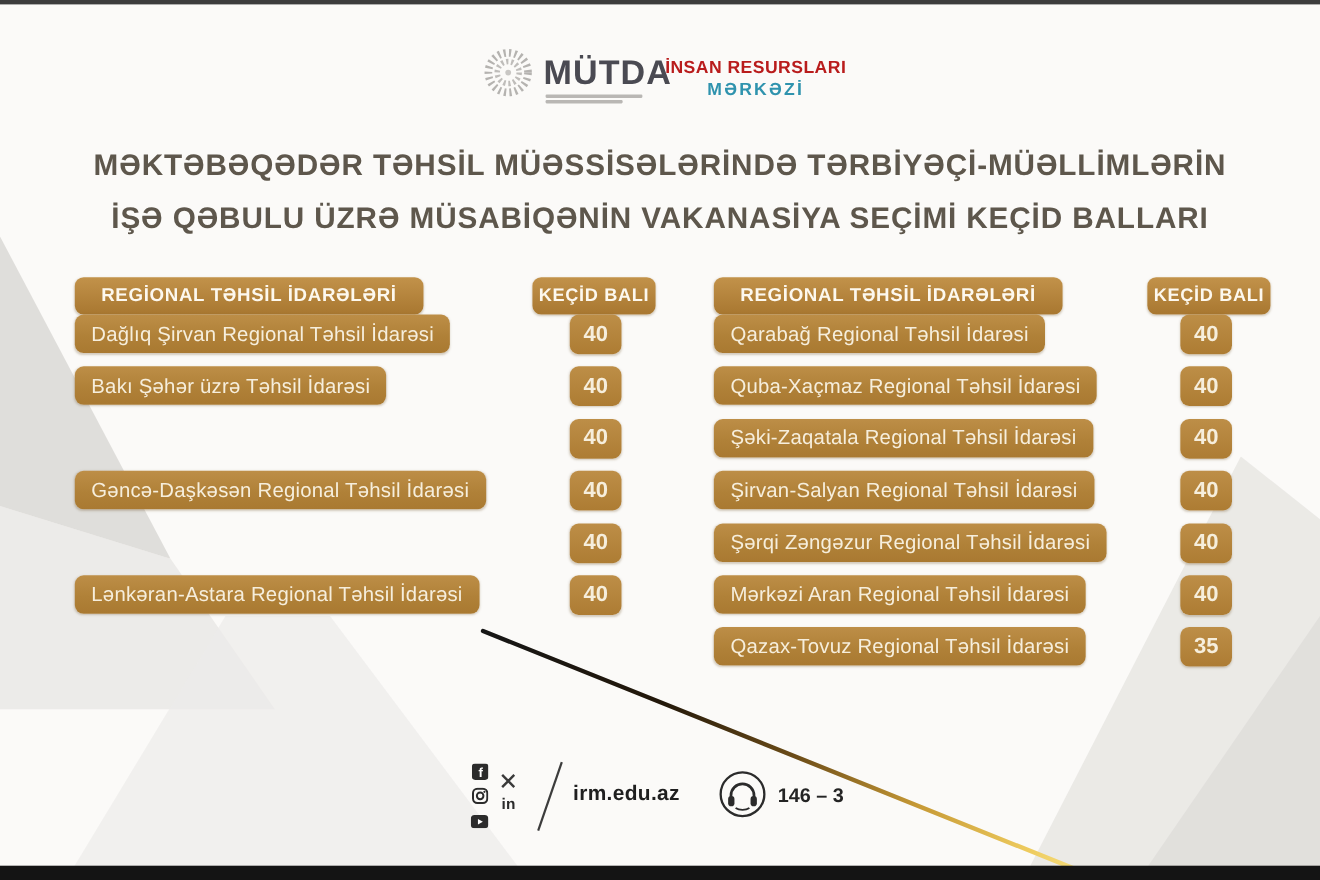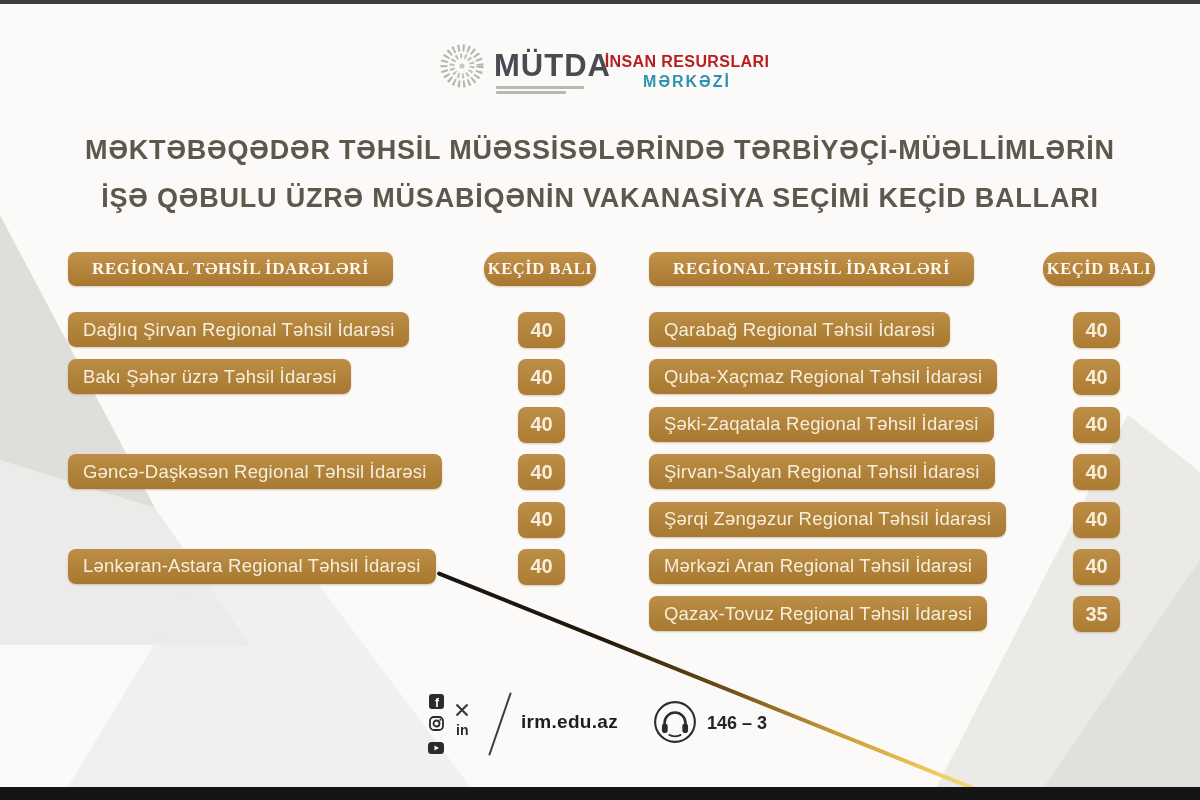--- a/index.html
+++ b/index.html
@@ -28,26 +28,26 @@
   .org .l2{font-size:16px;font-weight:bold;color:#2f93ae;letter-spacing:2px;margin-top:2px;}
 
   
   .title{position:absolute;left:0;width:1200px;text-align:center;
     font-weight:bold;font-size:27px;color:#5e574c;letter-spacing:.8px;}
   #title1{top:135px;} #title2{top:183px;}
 
   
   .col{position:absolute;top:252px;width:530px;}
   #colL{left:68px;} #colR{left:649px;}
-  .thead{position:relative;height:34px;margin-bottom:26px;font-family:Liberation Serif, serif;}
+  .thead{position:relative;height:34px;}
   .pill{display:flex;align-items:center;justify-content:center;height:34px;border-radius:8px;
     background:linear-gradient(180deg,#c2924a,#a87730);
     color:#fdf8ee;font-weight:bold;font-size:17px;letter-spacing:.6px;
     width:max-content;padding:0 24px;box-shadow:0 1px 2px rgba(90,60,10,.25);}
-  .pill.score{position:absolute;top:0;width:112px;padding:0;font-size:16.5px;border-radius:16px;}
+  .pill.score{position:absolute;top:0;width:112px;padding:0;font-size:16.5px;}
   #colL .pill.score{left:416px;} #colR .pill.score{left:394px;}
   .row{position:relative;height:35px;margin-bottom:12.4px;}
   .bar{display:flex;align-items:center;height:35px;border-radius:8px;width:max-content;
     padding:0 15px;background:linear-gradient(180deg,#bd8e47 0%,#b08138 55%,#a97931 100%);
     box-shadow:0 1px 2px rgba(90,60,10,.25);justify-content:center;}
   .bar span{font-size:18.5px;color:#f6eedc;white-space:nowrap;letter-spacing:.2px;}
   .badge{position:absolute;top:0;width:47px;height:36px;border-radius:8px;
     background:linear-gradient(180deg,#bd8e47 0%,#ad7c33 100%);
     display:flex;align-items:center;justify-content:center;
     color:#f6eedc;font-size:20px;font-weight:600;box-shadow:0 1px 2px rgba(90,60,10,.25);}

